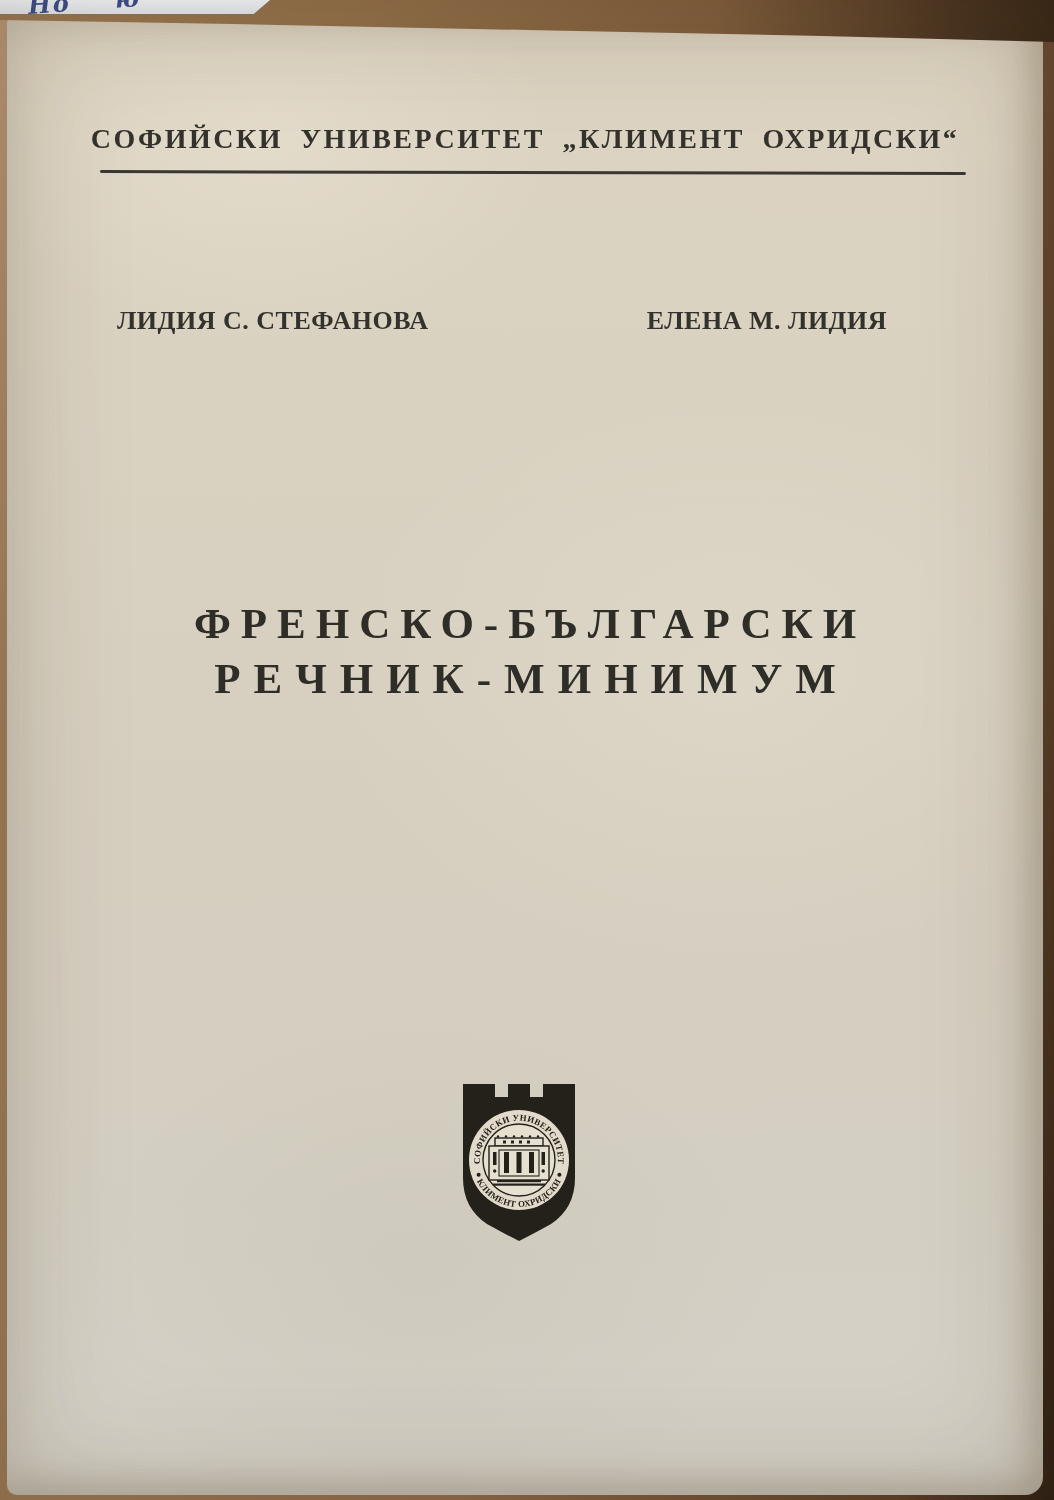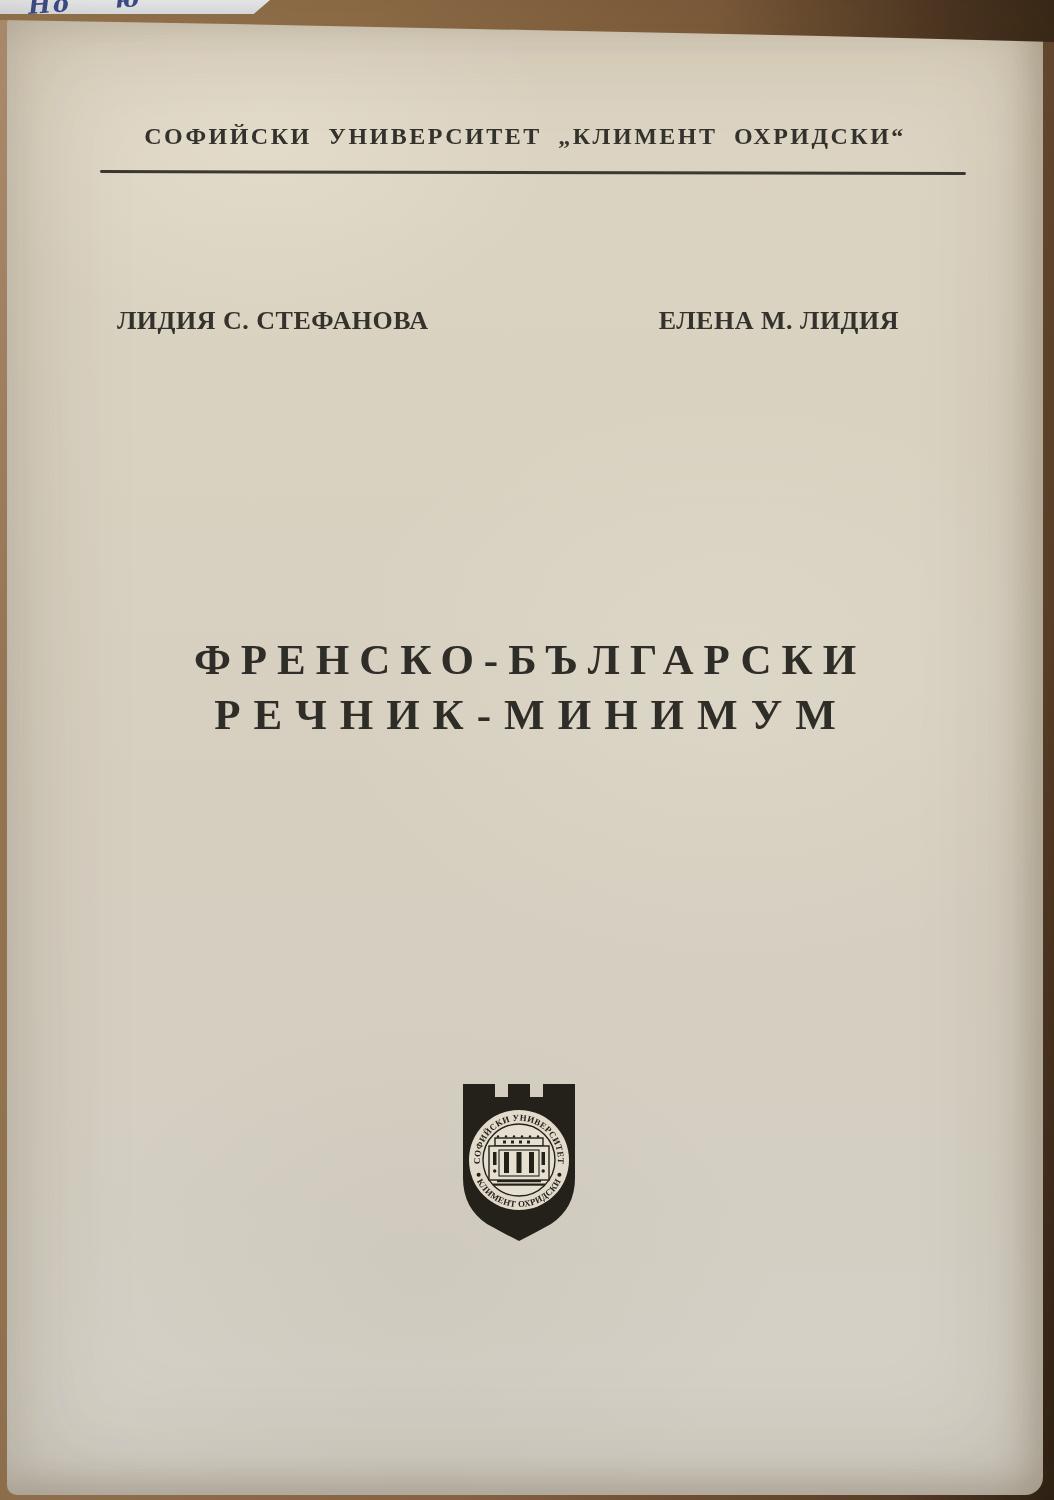--- a/index.html
+++ b/index.html
@@ -41,35 +41,35 @@
   }
   .slip .ink{
     position:absolute;top:-13px;left:28px;
     font-family:"DejaVu Serif", serif;font-style:italic;font-weight:bold;
     font-size:24px;color:#3b4c8c;word-spacing:34px;letter-spacing:2px;
     transform:rotate(-4deg);
   }
   .univ{
     position:absolute;top:105px;left:0;width:100%;
     text-align:center;
-    font-size:24px;font-weight:700;color:#34322c;
+    font-size:28px;font-weight:700;color:#34322c;
     letter-spacing:2.5px;word-spacing:8px;
   }
   .rule{
     position:absolute;top:153px;left:93px;width:866px;height:3px;
     background:#3b3833;border-radius:2px;transform:rotate(.12deg);
   }
   .authors{
-    position:absolute;top:288px;left:110px;right:144px;
+    position:absolute;top:288px;left:110px;right:156px;
     display:flex;justify-content:space-between;
     font-size:26px;font-weight:700;color:#34322c;letter-spacing:.5px;
   }
   .title{
     position:absolute;top:578px;left:0;width:100%;
-    text-align:center;color:#2f2d27;font-weight:700;font-size:43px;margin-top:36px;
+    text-align:center;color:#2f2d27;font-weight:700;font-size:43px;
   }
   .title div{line-height:55px;}
   .t1{letter-spacing:10px;text-indent:10px;}
   .t2{letter-spacing:13px;text-indent:13px;}
   .t3{letter-spacing:.5px;text-indent:0;}
   .emblem{position:absolute;left:452px;top:1064px;width:120px;height:162px;z-index:1;}
   .vignette{
     position:absolute;inset:0;z-index:9;pointer-events:none;
     box-shadow:inset 0 0 140px rgba(70,50,30,.16);
   }

